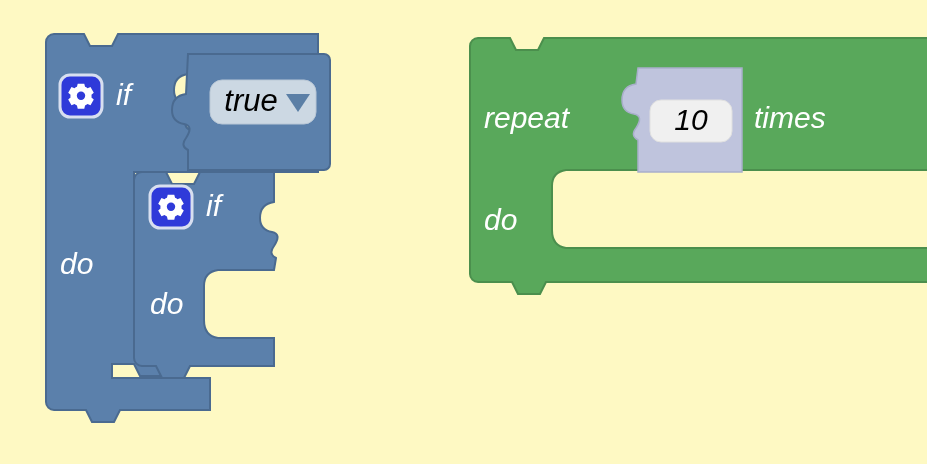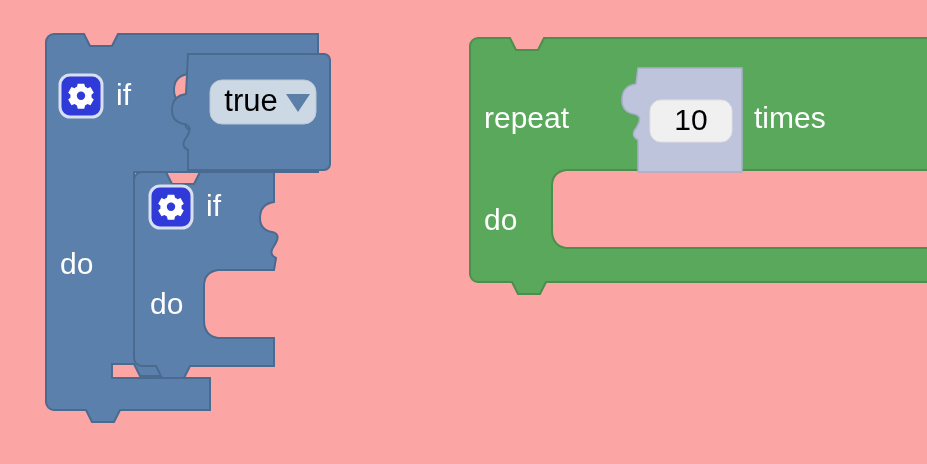--- a/index.html
+++ b/index.html
@@ -12,21 +12,22 @@
     width: 927px;
     height: 464px;
     position: relative;
     overflow: hidden;
     font-family: "Liberation Sans", sans-serif;
   }
 
   #workspace {
     position: absolute;
     inset: 0;
-    background: #fca5a5;
+    background: #fef9c3;
+    font-style: italic;
   }
 
   .block-svg {
     position: absolute;
     top: 0;
     left: 0;
     overflow: visible;
   }
 
   .blk-label {

